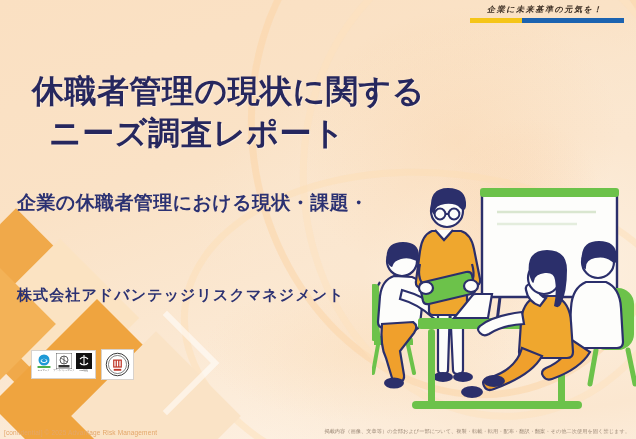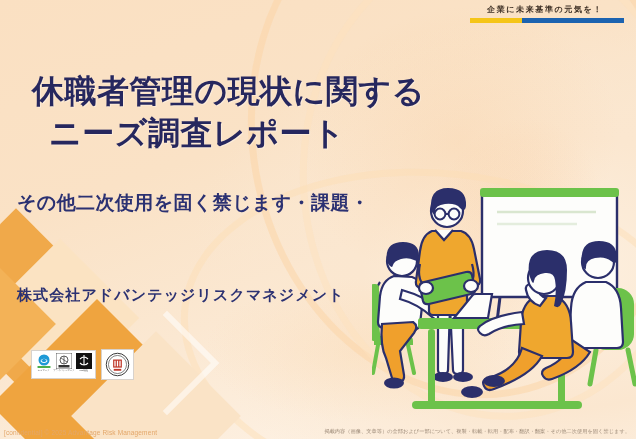--- a/index.html
+++ b/index.html
@@ -49,21 +49,21 @@
   .chev-bot2 { left:96px; top:356px; width:120px; height:120px;
     background:#fae3c6; transform:rotate(45deg); }
   .chev-arrow { position:absolute; left:130px; top:326px; width:74px; height:74px;
     border-top:6px solid rgba(255,255,255,.55);
     border-right:6px solid rgba(255,255,255,.55);
     transform:rotate(45deg); }
 
   
   .logo-wrap { position:absolute; right:8px; top:4px; width:166px; }
   .tagline { font-size:8px; letter-spacing:1.6px; color:#3b2d22;
-    text-align:center; white-space:nowrap; font-weight:700; }
+    text-align:center; white-space:nowrap; font-weight:700;font-style:italic; }
   .logo-row { display:flex; align-items:center; margin-top:4px; padding-left:4px; }
   .logo-mark { position:relative; width:42px; height:30px; flex:0 0 42px; }
   .logo-dot { position:absolute; left:0px; top:12px; width:17px; height:17px;
     border-radius:50%; background:#f5c518; }
   .logo-bar { position:absolute; left:13px; top:0px; width:15px; height:30px;
     background:#1c63b0; border-radius:8px; transform:rotate(20deg); }
   .logo-txt { line-height:1; }
   .logo-main { font-size:18px; font-weight:700; color:#1a3a6b; letter-spacing:.4px; }
   .logo-sub { font-size:9.5px; font-weight:700; color:#1a3a6b; letter-spacing:.1px; margin-top:1px; }
   .logo-rule { display:flex; height:5px; margin-top:3px; margin-left:8px; width:154px; }
@@ -133,21 +133,21 @@
       <div class="b"></div>
     </div>
   </div>
 
   <div class="title">
     <span class="ln ln1">休職者管理の現状に関する</span>
     <span class="ln ln2">ニーズ調査レポート</span>
   </div>
 
   <div class="subtitle">
-    <span class="ln">その他二次使用を固く禁じます・課題・</span>
+    <span class="ln">企業の休職者管理における現状・課題・</span>
   </div>
 
   <div class="company">株式会社アドバンテッジリスクマネジメント</div>
 
   <div class="certs">
     <div class="cert-box">
 
       <div class="cert">
         <svg class="cert-img" viewBox="0 0 32 32">
           <rect width="32" height="32" fill="#ffffff"></rect>

